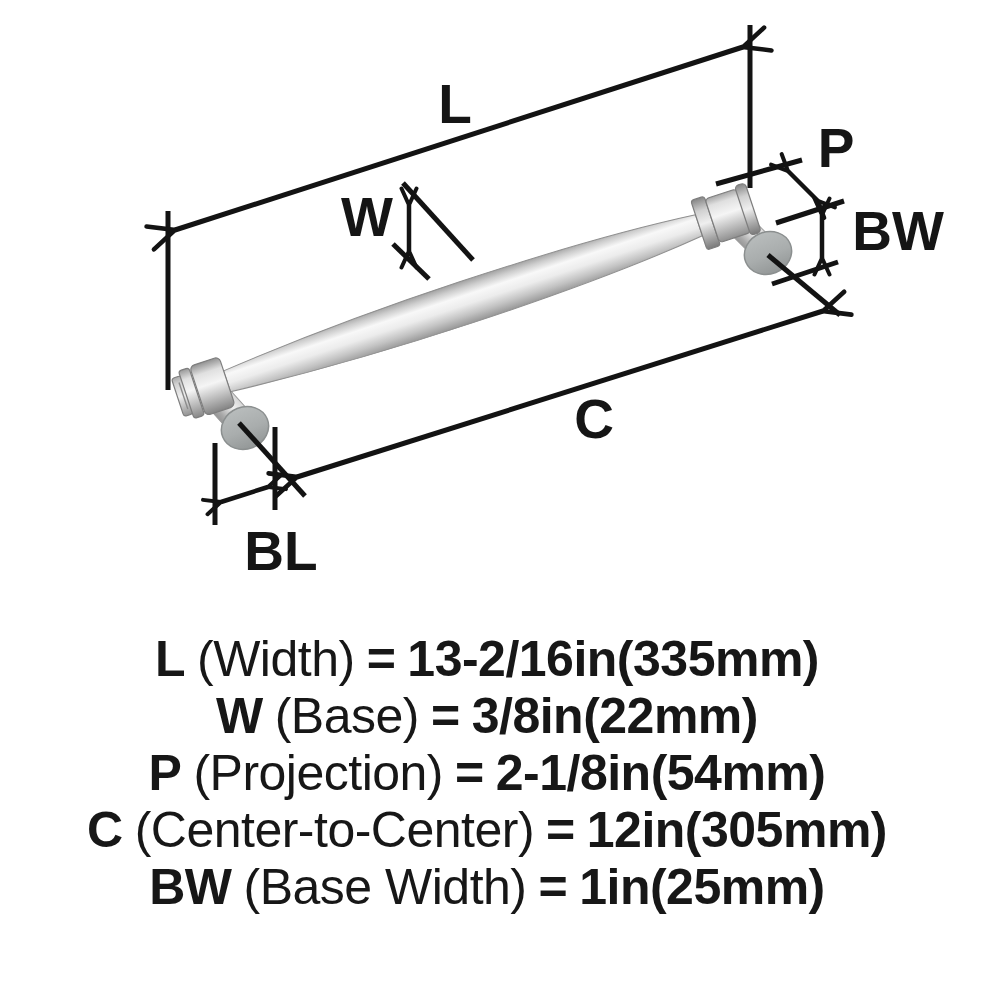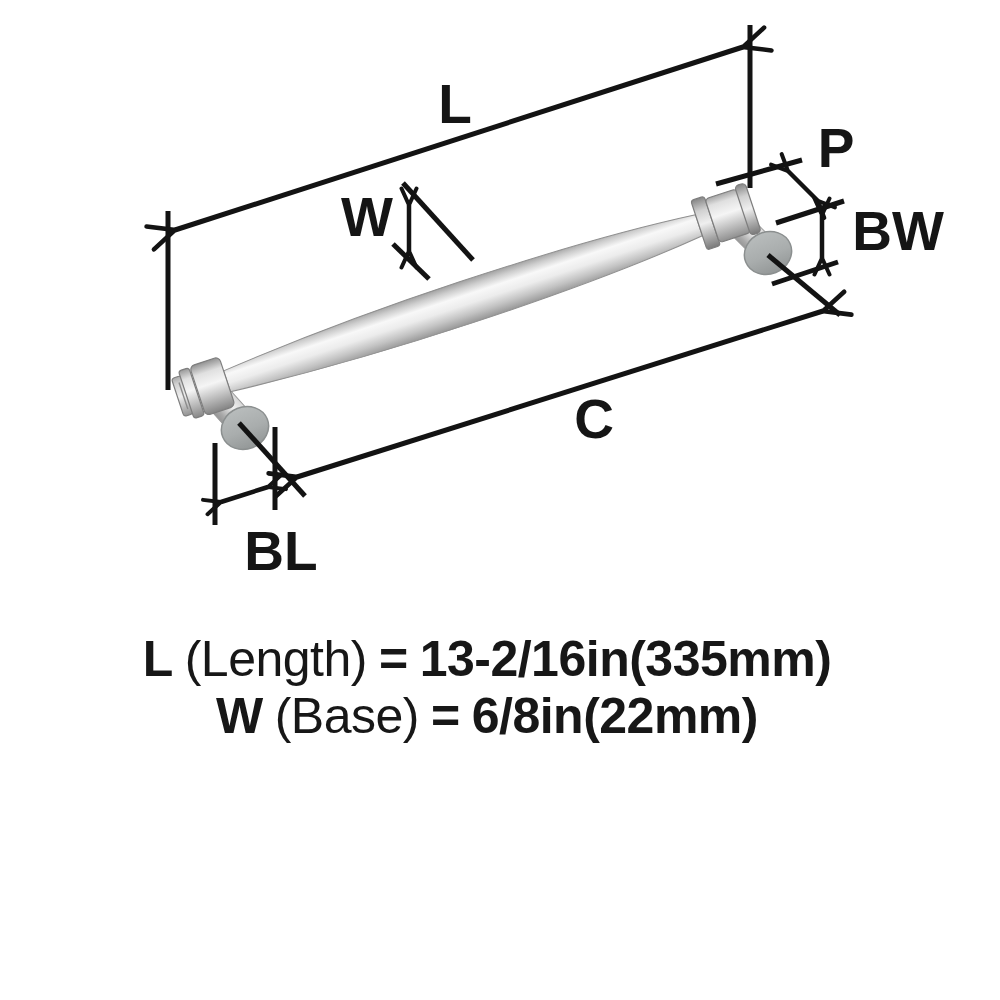--- a/index.html
+++ b/index.html
@@ -136,17 +136,20 @@
       <text class="dim-label" x="455" y="123">L</text>
       <text class="dim-label" x="367" y="236">W</text>
       <text class="dim-label" x="836" y="167">P</text>
       <text class="dim-label" x="898" y="250">BW</text>
       <text class="dim-label" x="594" y="438">C</text>
       <text class="dim-label" x="281" y="570">BL</text>
     </g>
   </svg>
 
   <div class="legend">
-    <div class="legend-row"><span class="lg-code">L</span><span class="lg-name">(Length)</span><span class="lg-eq">=</span><span class="lg-val">13-2/16in</span><span class="lg-metric">(335mm)</span></div>
-    <div class="legend-row"><span class="lg-code">W</span><span class="lg-name">(Base)</span><span class="lg-eq">=</span><span class="lg-val">6/8in</span><span class="lg-metric">(22mm)</span></div>
+    <div class="legend-row"><span class="lg-code">L</span><span class="lg-name">(Width)</span><span class="lg-eq">=</span><span class="lg-val">13-2/16in</span><span class="lg-metric">(335mm)</span></div>
+    <div class="legend-row"><span class="lg-code">W</span><span class="lg-name">(Base)</span><span class="lg-eq">=</span><span class="lg-val">3/8in</span><span class="lg-metric">(22mm)</span></div>
+    <div class="legend-row"><span class="lg-code">P</span><span class="lg-name">(Projection)</span><span class="lg-eq">=</span><span class="lg-val">2-1/8in</span><span class="lg-metric">(54mm)</span></div>
+    <div class="legend-row"><span class="lg-code">C</span><span class="lg-name">(Center-to-Center)</span><span class="lg-eq">=</span><span class="lg-val">12in</span><span class="lg-metric">(305mm)</span></div>
+    <div class="legend-row"><span class="lg-code">BW</span><span class="lg-name">(Base Width)</span><span class="lg-eq">=</span><span class="lg-val">1in</span><span class="lg-metric">(25mm)</span></div>
   </div>
 
 </div>
 
 </body></html>

